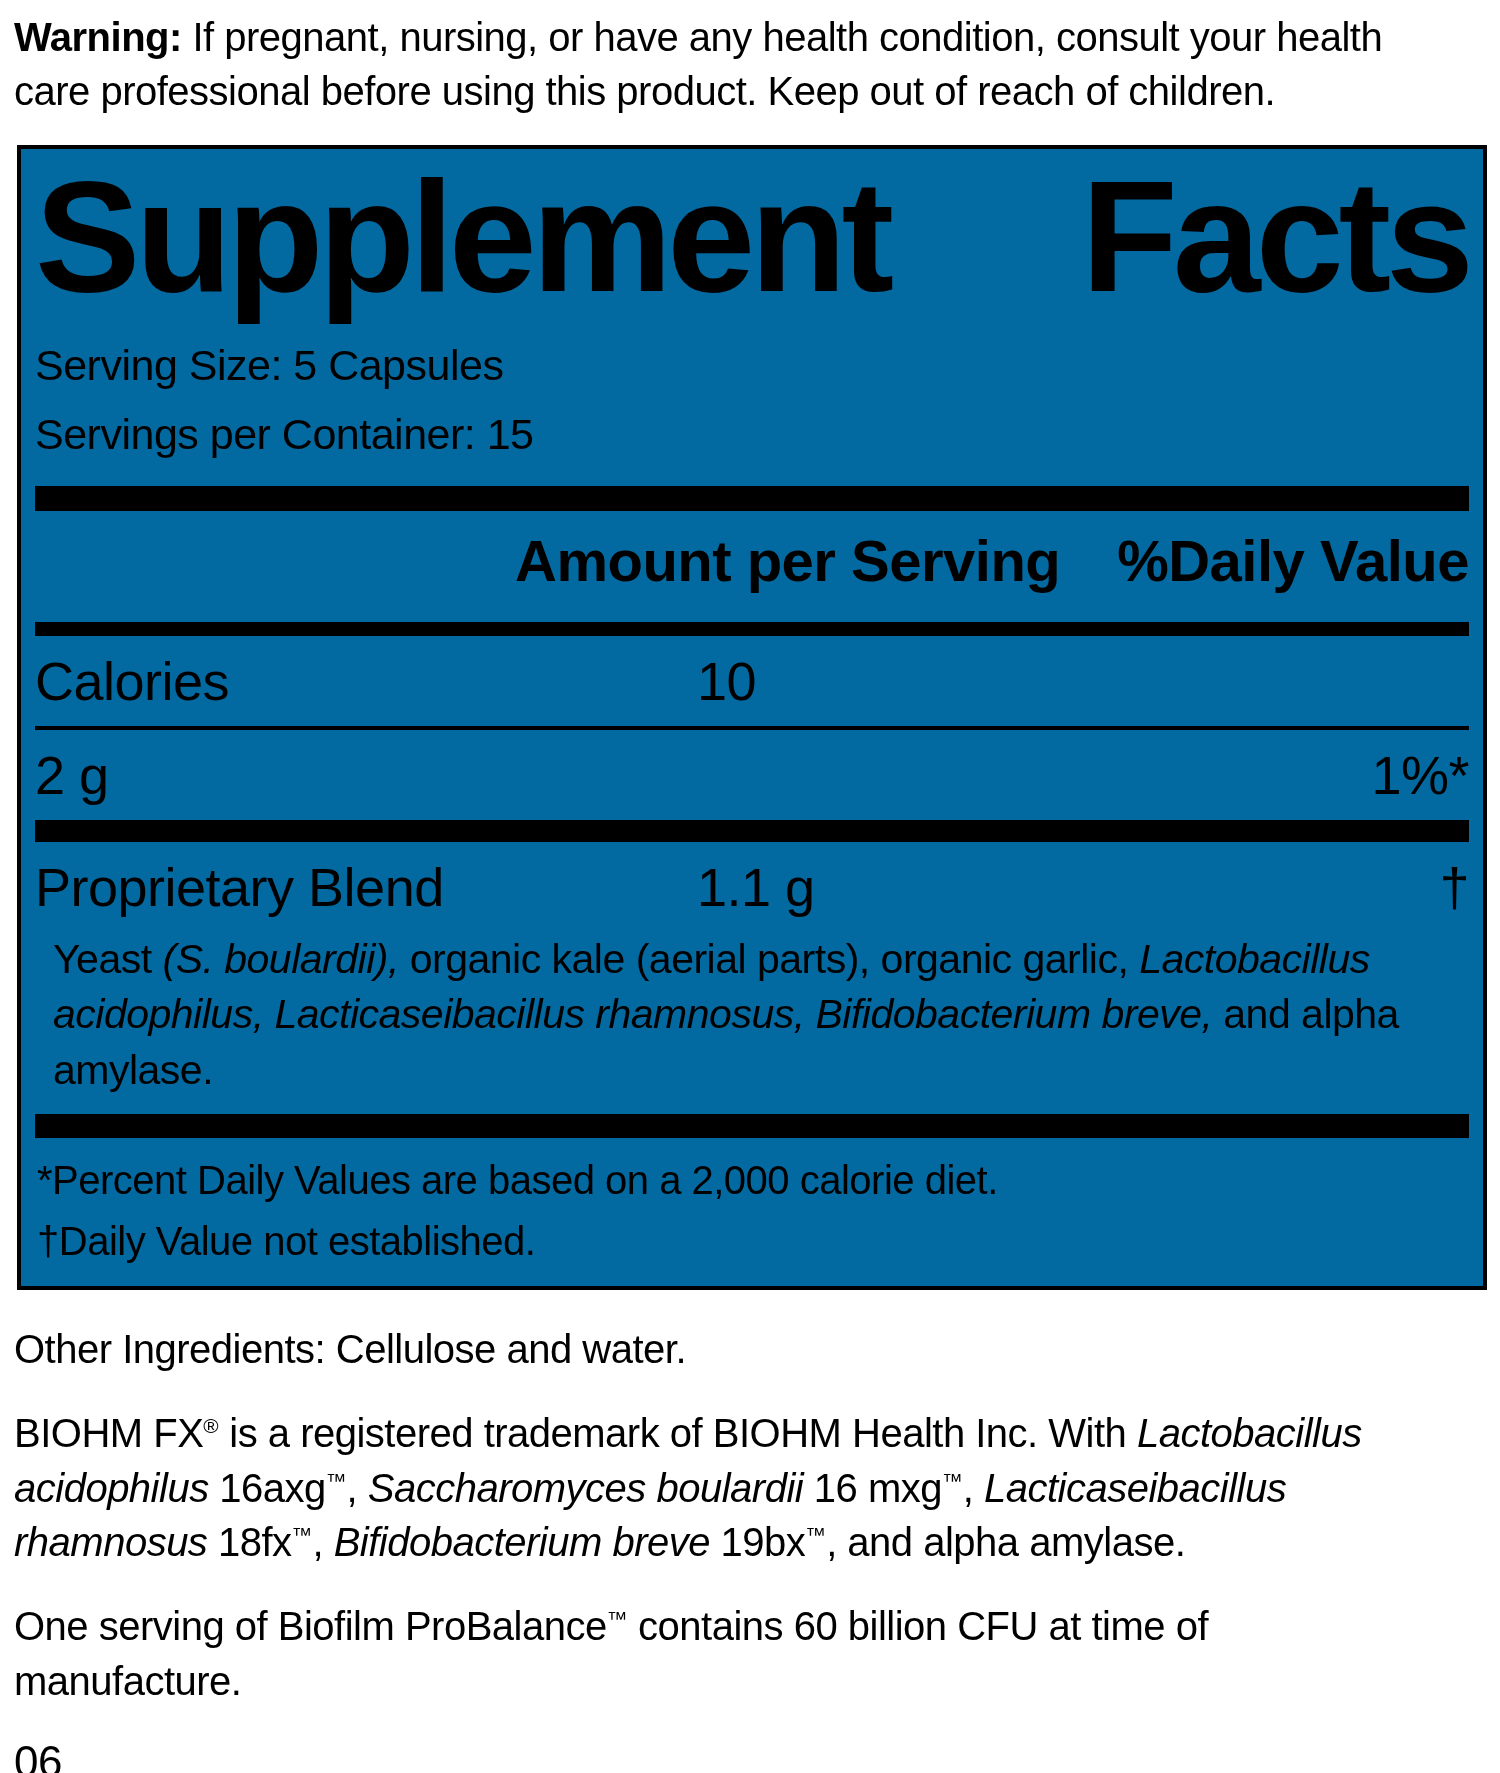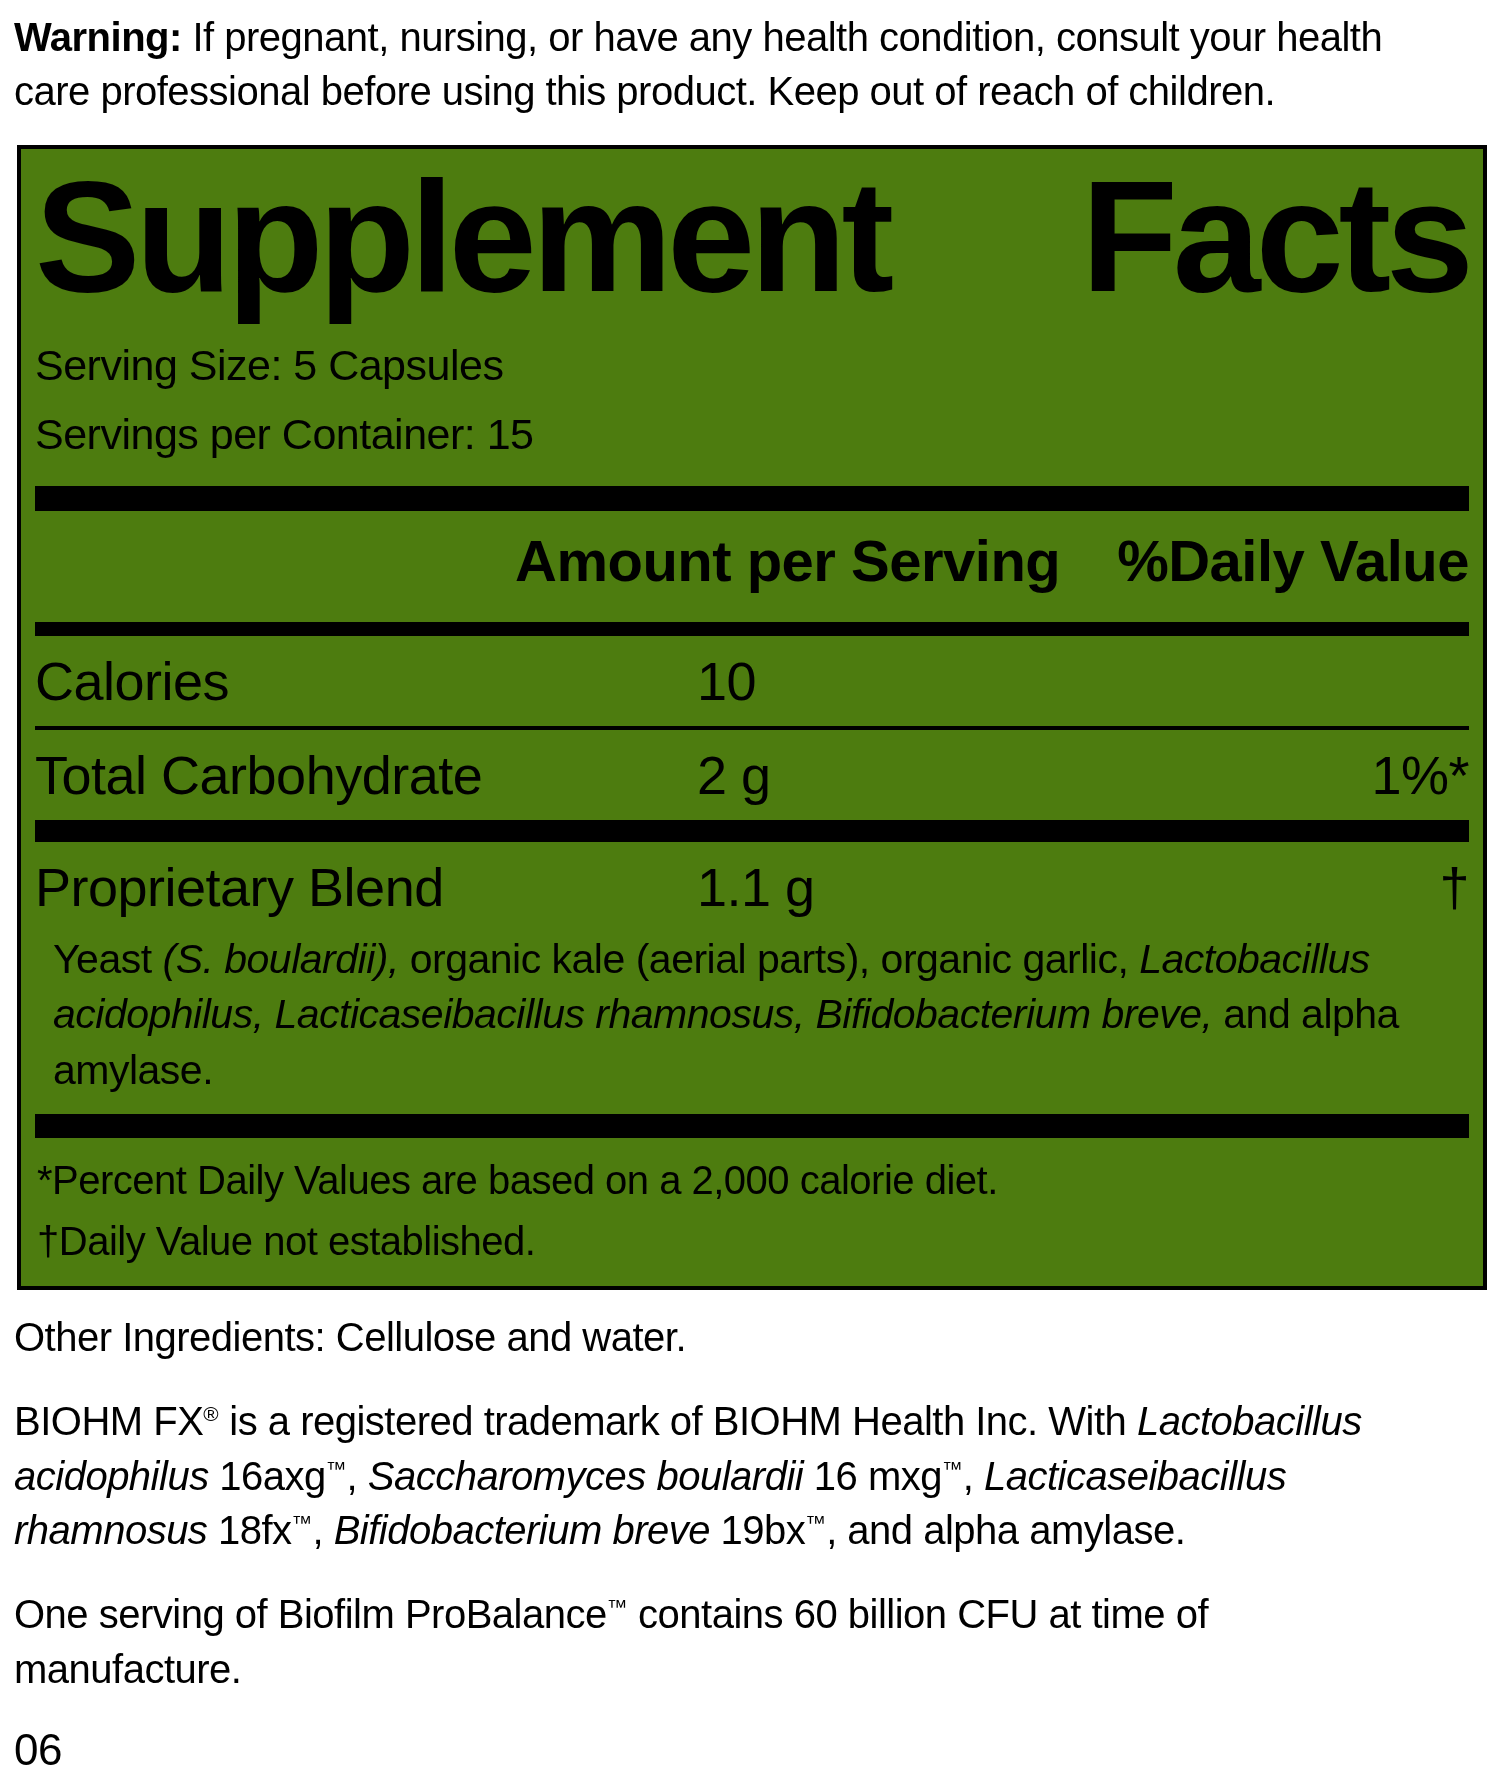--- a/index.html
+++ b/index.html
@@ -35,21 +35,21 @@
     letter-spacing: 0;
   }
   .b { font-weight: bold; }
   .i { font-style: italic; }
   
   .panel {
     border: 4px solid #000000;
     margin: 26px 0 0 17px;
     width: 1470px;
     padding: 0 14px 10px 14px;
-    background: #4d7c0f;
+    background: #0369a1;
   }
   .panel-title {
     display: flex;
     justify-content: space-between;
     align-items: baseline;
     font-weight: bold;
     font-size: 158px;
     letter-spacing: -5px;
     line-height: 1.0;
     margin-top: 8px;
@@ -93,21 +93,21 @@
     letter-spacing: -0.5px;
     padding: 0 0 16px 18px;
   }
   .footnotes {
     font-size: 40px;
     line-height: 1.52;
     letter-spacing: -0.5px;
     padding: 12px 0 4px 2px;
   }
   
-  .other-ing  { margin-top: 20px; }
+  .other-ing  { margin-top: 32px; }
   .trademark  { margin-top: 30px; }
   .cfu        { margin-top: 30px; }
   .page-num   { margin-top: 24px; font-size: 44px; }
 </style>
 </head>
 <body>
 
 <div class="page">
 
   <p class="outer-text warning runs"><span class="b">Warning:</span><span> If pregnant, nursing, or have any health condition, consult your health care professional before using this product. Keep out of reach of children.</span></p>
@@ -135,21 +135,20 @@
 
     <div class="nutrient-row">
       <span class="cell-name">Calories</span>
       <span class="cell-amount">10</span>
       <span class="cell-dv"></span>
     </div>
 
     <div class="rule rule-thin"></div>
 
     <div class="nutrient-row">
-      <span class="cell-name">Total Carbohydrate</span>
       <span class="cell-amount">2 g</span>
       <span class="cell-dv">1%*</span>
     </div>
 
     <div class="rule rule-thick3"></div>
 
     <div class="nutrient-row">
       <span class="cell-name">Proprietary Blend</span>
       <span class="cell-amount">1.1 g</span>
       <span class="cell-dv">†</span>

